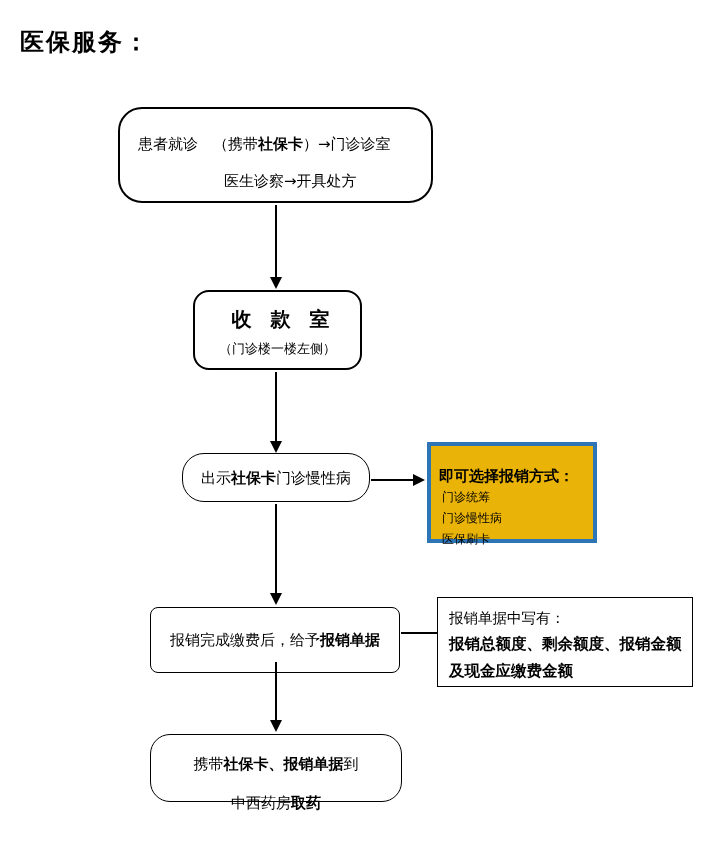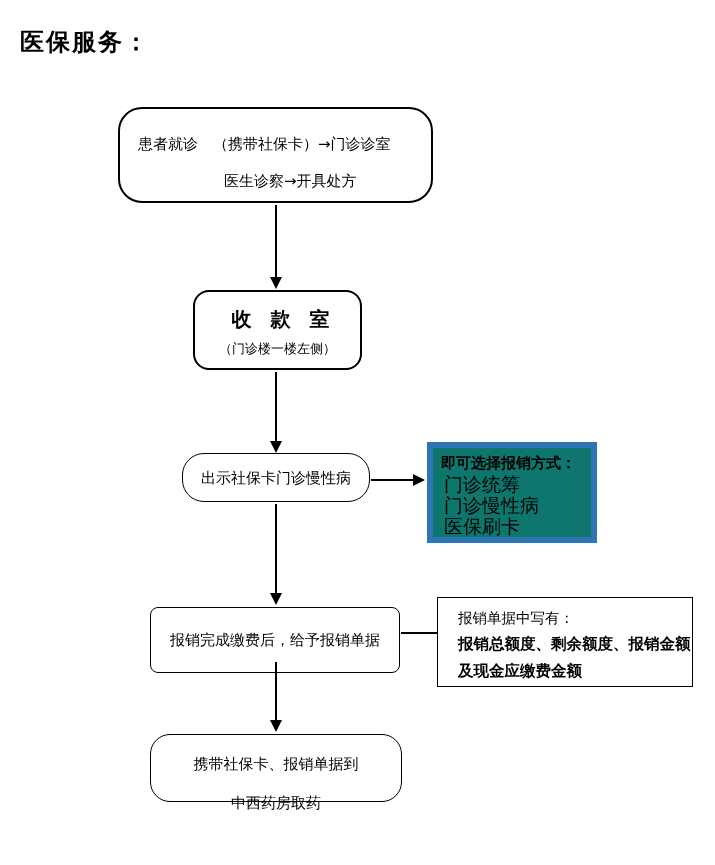--- a/index.html
+++ b/index.html
@@ -6,38 +6,38 @@
   .canvas{
     position:relative;width:715px;height:865px;background:#ffffff;
     font-family:"DejaVu Sans","Liberation Sans",sans-serif;color:#000;overflow:hidden;
   }
   .page-title{
     position:absolute;left:20px;top:26px;font-size:24px;font-weight:700;
     font-family:"DejaVu Serif","Liberation Serif",serif;letter-spacing:2px;
   }
   .rbox{position:absolute;border:2px solid #000;background:#fff;box-sizing:border-box;}
   .sqbox{position:absolute;border:1.5px solid #000;background:#fff;box-sizing:border-box;}
-  .bluebox{position:absolute;border:6px solid #404040;background:#0f766e;box-sizing:border-box;padding:5px 8px;}
+  .bluebox{position:absolute;border:4px solid #404040;background:#eab308;box-sizing:border-box;padding:20px 8px;}
   .txt{font-size:15px;line-height:20px;white-space:nowrap;}
-  .b{font-weight:400;}
+  .b{font-weight:700;}
   .vline{position:absolute;width:2px;background:#000;}
   .hline{position:absolute;height:2px;background:#000;}
   .head-down{position:absolute;width:0;height:0;
     border-left:6px solid transparent;border-right:6px solid transparent;border-top:12px solid #000;}
   .head-right{position:absolute;width:0;height:0;
     border-top:6px solid transparent;border-bottom:6px solid transparent;border-left:12px solid #000;}
   .abs{position:absolute;}
   .center-xy{display:flex;align-items:center;justify-content:center;width:100%;height:100%;}
   .cashier-title{
     font-size:20px;font-weight:700;letter-spacing:6px;text-align:center;margin-top:14px;
     font-family:"DejaVu Serif","Liberation Serif",serif;white-space:nowrap;padding-left:12px;
   }
   .cashier-sub{font-size:13px;text-align:center;margin-top:7px;white-space:nowrap;}
   .blue-heading{font-size:15px;font-weight:700;line-height:21px;white-space:nowrap;}
-  .blue-item{font-size:19px;line-height:21px;padding-left:3px;white-space:nowrap;}
+  .blue-item{font-size:12px;line-height:21px;padding-left:3px;white-space:nowrap;}
   .note-line1{font-size:14.5px;line-height:26px;white-space:nowrap;}
   .note-line-bold{font-size:15.5px;font-weight:700;line-height:27px;white-space:nowrap;}
 </style>
 </head>
 <body>
 
 <div class="canvas">
 
   <div class="page-title">医保服务：</div>
 
@@ -82,21 +82,21 @@
 
   <div class="rbox" style="left:150px;top:607px;width:250px;height:66px;border-radius:8px;border-width:1.5px;">
     <div class="center-xy txt">
       <span>报销完成缴费后，给予</span>
         <span class="b">报销单据</span>
     </div>
   </div>
 
   <div class="hline" style="left:401px;top:632px;width:36px;"></div>
 
-  <div class="sqbox" style="left:437px;top:597px;width:256px;height:90px;padding:7px 20px;">
+  <div class="sqbox" style="left:437px;top:597px;width:256px;height:90px;padding:7px 11px;">
     <div class="note-line1">报销单据中写有：</div>
     <div class="note-line-bold">报销总额度、剩余额度、报销金额</div>
     <div class="note-line-bold">及现金应缴费金额</div>
   </div>
 
   <div class="vline" style="left:275px;top:662px;height:60px;"></div>
   <div class="head-down" style="left:270px;top:720px;"></div>
 
   <div class="rbox" style="left:150px;top:734px;width:252px;height:68px;border-radius:20px;border-width:1.5px;">
     <div class="txt abs" style="left:0;right:0;top:19px;text-align:center;">

